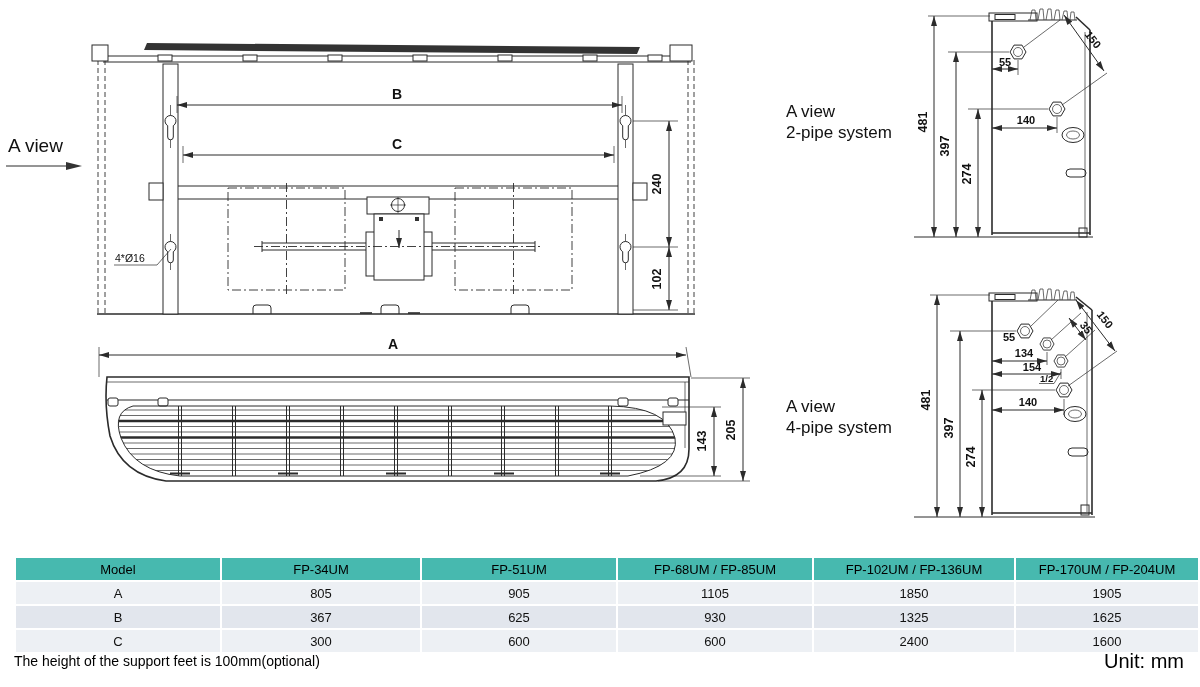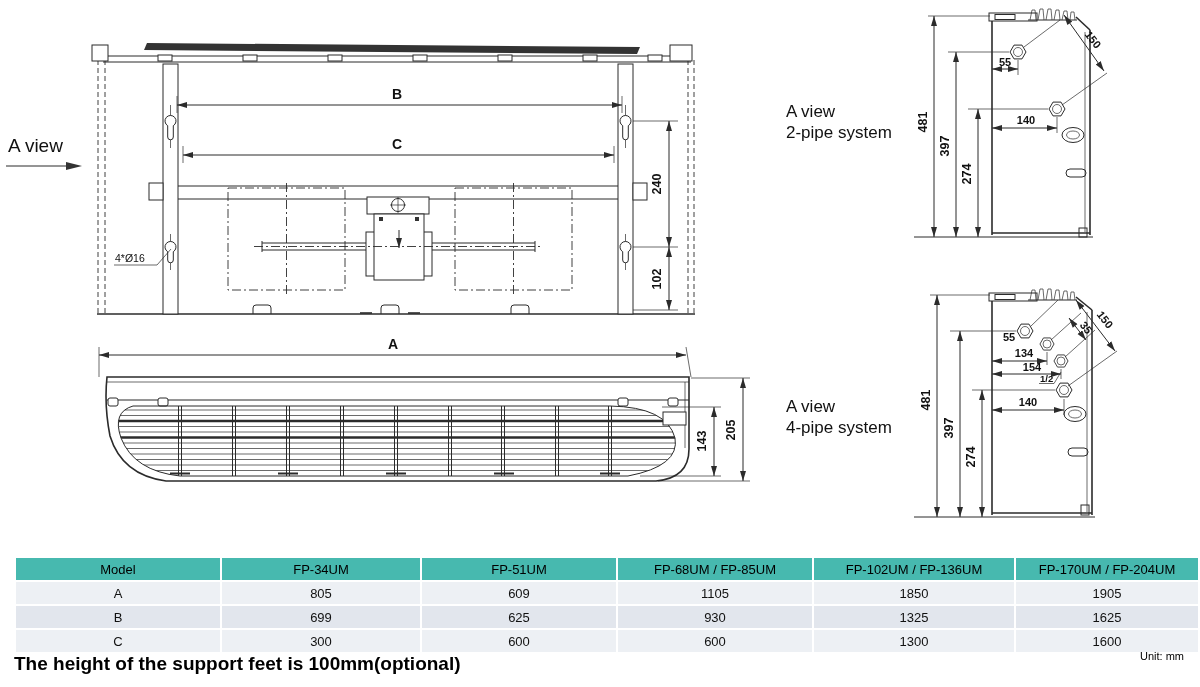--- a/index.html
+++ b/index.html
@@ -20,22 +20,22 @@
   svg .viewlbl{font-size:17px;font-weight:400;}
   svg .viewlblL{font-size:19px;font-weight:400;}
   svg .note{font-size:10.5px;}
   .tablewrap{position:absolute;left:14px;top:556px;}
   table.spec{border-collapse:separate;border-spacing:2px;table-layout:fixed;width:1172px;}
   table.spec th, table.spec td{height:22px;text-align:center;vertical-align:middle;
       font-size:13px;padding:0;overflow:hidden;white-space:nowrap;}
   table.spec th{background:#47b9af;font-weight:400;color:#000;}
   table.spec tr.r-light td{background:#edf0f4;}
   table.spec tr.r-mid td{background:#e2e6ed;}
-  .footnote{position:absolute;left:14px;top:653px;font-size:19px;color:#000;font-weight:bold;}
-  .unitnote{position:absolute;right:16px;top:650px;font-size:11px;color:#000;}
+  .footnote{position:absolute;left:14px;top:653px;font-size:14px;color:#000;}
+  .unitnote{position:absolute;right:16px;top:650px;font-size:20px;color:#000;}
 </style>
 </head>
 <body>
 
 <div class="page">
 
 <svg width="1200" height="545" viewBox="0 0 1200 545">
   <defs>
     <marker id="mE" markerWidth="12" markerHeight="8" refX="10" refY="3" orient="auto" markerUnits="userSpaceOnUse">
       <path d="M0,0 L10,3 L0,6 Z" fill="#2b2b2b"></path>
@@ -381,39 +381,39 @@
         <th>FP-51UM</th>
         <th>FP-68UM / FP-85UM</th>
         <th>FP-102UM / FP-136UM</th>
         <th>FP-170UM / FP-204UM</th>
       </tr>
     </thead>
     <tbody>
       <tr class="r-light">
         <td>A</td>
         <td>805</td>
-        <td>609</td>
+        <td>905</td>
         <td>1105</td>
         <td>1850</td>
         <td>1905</td>
       </tr>
       <tr class="r-mid">
         <td>B</td>
-        <td>699</td>
+        <td>367</td>
         <td>625</td>
         <td>930</td>
         <td>1325</td>
         <td>1625</td>
       </tr>
       <tr class="r-light">
         <td>C</td>
         <td>300</td>
         <td>600</td>
         <td>600</td>
-        <td>1300</td>
+        <td>2400</td>
         <td>1600</td>
       </tr>
     </tbody>
   </table>
 </div>
 
 <div class="footnote">The height of the support feet is 100mm(optional)</div>
 <div class="unitnote">Unit: mm</div>
 
 </div>

